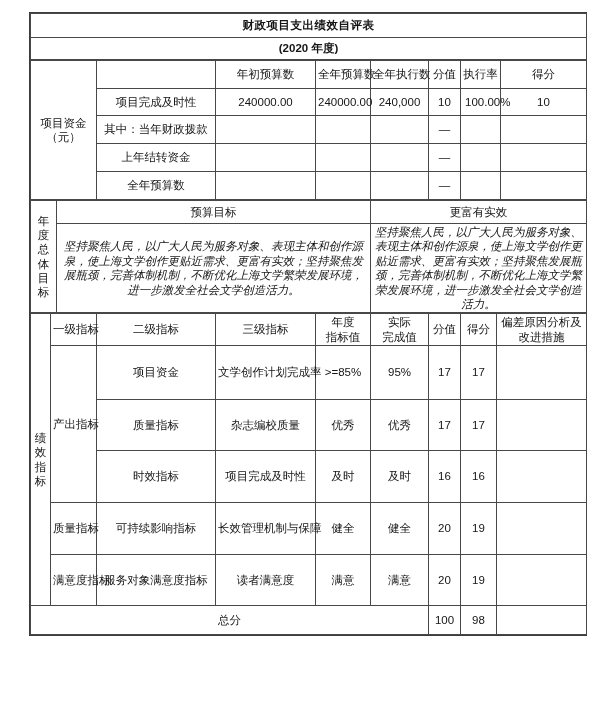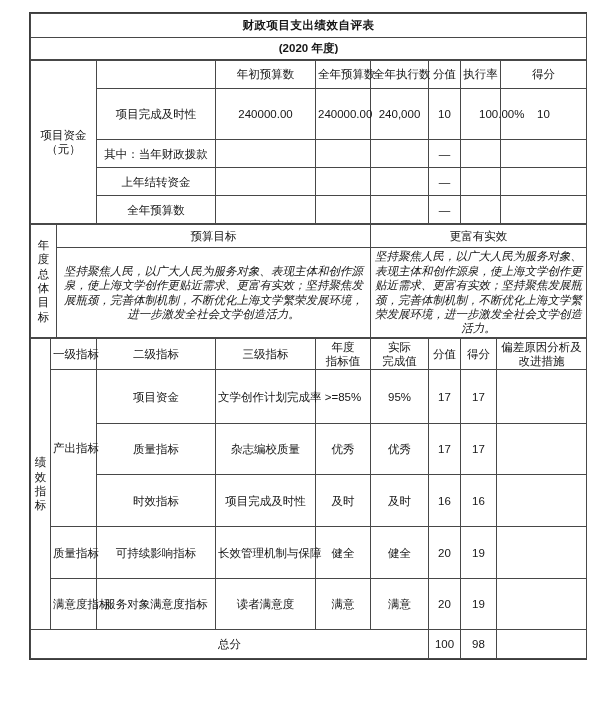--- a/index.html
+++ b/index.html
@@ -80,21 +80,21 @@
       <td class="fs11 nowrap">分值</td>
       <td class="fs11 nowrap">执行率</td>
       <td class="fs11 nowrap">得分</td>
     </tr>
     <tr style="height:27px">
       <td class="left nowrap fs11">项目完成及时性</td>
       <td class="nowrap fs11">240000.00</td>
       <td class="nowrap fs10">240000.00</td>
       <td class="nowrap fs11">240,000</td>
       <td class="nowrap fs11">10</td>
-      <td class="nowrap fs10" style="padding:18px">100.00%</td>
+      <td class="nowrap fs10" style="padding:4px">100.00%</td>
       <td class="nowrap fs11">10</td>
     </tr>
     <tr style="height:28px">
       <td class="nowrap fs11">其中：当年财政拨款</td>
       <td></td>
       <td></td>
       <td></td>
       <td>—</td>
       <td></td>
       <td></td>

